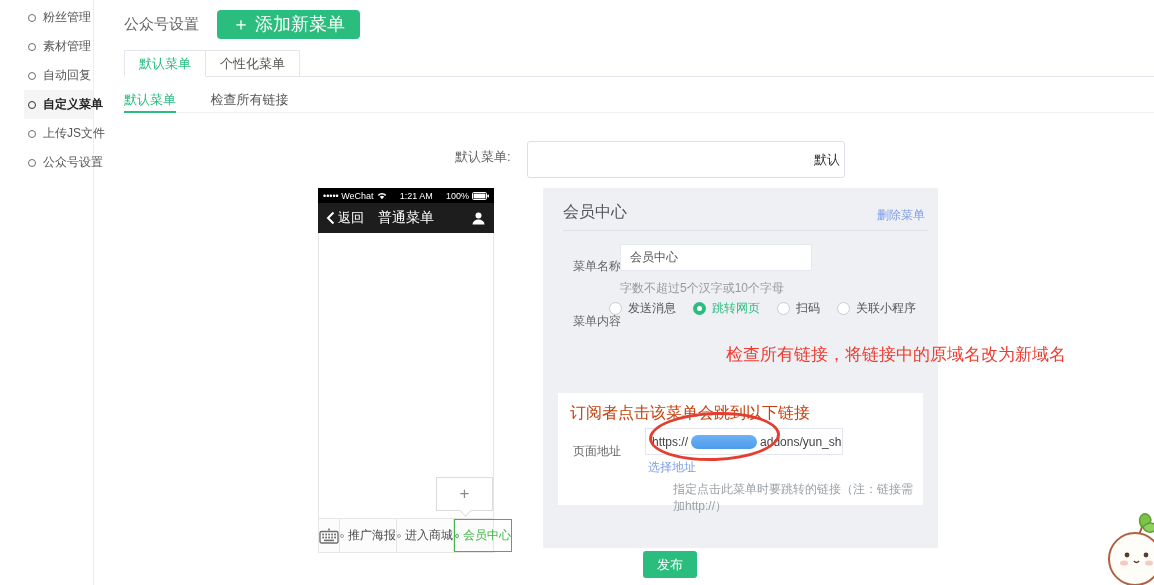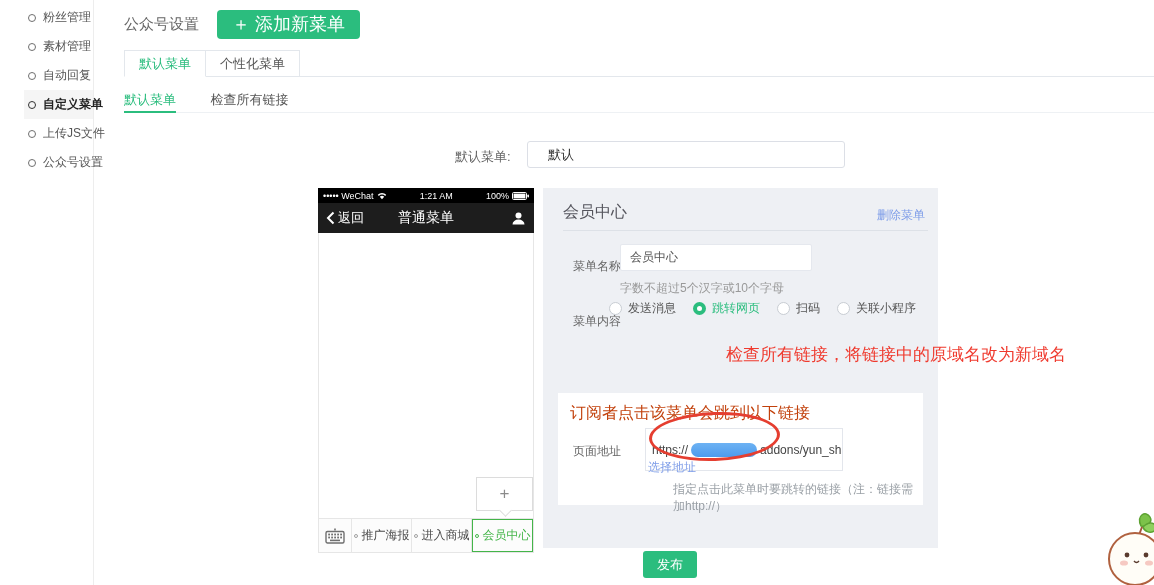--- a/index.html
+++ b/index.html
@@ -20,23 +20,23 @@
   
   .tabs1 { position:absolute; left:124px; right:0; top:50px; height:27px; border-bottom:1px solid #e3e7ec; }
   .tab1 { display:inline-block; height:27px; line-height:25px; padding:0 14px; border:1px solid #e3e7ec; background:#fff; font-size:13px; color:#555; cursor:pointer; vertical-align:top; }
   .tab1.active { color:#2bbd7e; border-bottom:1px solid #fff; }
   .tab1.next { border-left:none; }
   .tabs2 { position:absolute; left:124px; right:0; top:88px; height:25px; border-bottom:1px solid #eef1f4; }
   .tab2 { display:inline-block; margin-right:30px; font-size:13px; color:#555; line-height:23px; border-bottom:2px solid transparent; cursor:pointer; }
   .tab2.active { color:#2bbd7e; border-bottom-color:#2bbd7e; }
   
   .mg-label { position:absolute; left:455px; top:148px; font-size:13px; color:#666; }
-  .mg-input { position:absolute; left:527px; top:141px; width:318px; height:27px; border:1px solid #dcdfe6; border-radius:3px; padding:0 20px; font-size:13px; color:#333; outline:none; font-family:inherit; }
-  
-  .phone { position:absolute; left:318px; top:188px; width:216px; height:365px; }
+  .mg-input { position:absolute; left:527px; top:141px; width:318px; height:37px; border:1px solid #dcdfe6; border-radius:3px; padding:0 4px; font-size:13px; color:#333; outline:none; font-family:inherit;text-align:right; }
+  
+  .phone { position:absolute; left:318px; top:188px; width:176px; height:365px; }
   .p-status { height:15px; background:#000; color:#fff; font-size:9px; display:flex; align-items:center; justify-content:space-between; padding:0 5px; }
   .p-status .grp { display:flex; align-items:center; gap:3px; }
   .p-nav { position:relative; height:30px; background:#1d1d1d; color:#fff; display:flex; align-items:center; justify-content:space-between; padding:8px 8px; }
   .p-back { display:flex; align-items:center; gap:3px; font-size:13px; cursor:default; }
   .p-title { position:absolute; left:0; right:0; text-align:center; font-size:14px; pointer-events:none; }
   .p-body { position:absolute; top:45px; bottom:34px; left:0; right:0; background:#fff; border:1px solid #e6e6e6; border-top:none; }
   .plus-pop { position:absolute; bottom:42px; right:1px; width:57px; height:34px; background:#fff; border:1px solid #dcdcdc; color:#8a8a8a; font-size:17px; display:flex; align-items:center; justify-content:center; z-index:2; cursor:pointer; }
   .plus-pop::after { content:''; position:absolute; bottom:-5px; left:50%; margin-left:-4px; width:8px; height:8px; background:#fff; border-right:1px solid #dcdcdc; border-bottom:1px solid #dcdcdc; transform:rotate(45deg); }
   .p-menubar { position:absolute; bottom:0; left:0; right:0; height:35px; display:flex; border:1px solid #e6e6e6; background:#fcfcfc; }
   .kb-cell { width:33px; border-right:1px solid #e6e6e6; display:flex; align-items:center; justify-content:center; }
@@ -56,21 +56,21 @@
   .name-hint { position:absolute; left:77px; top:92px; font-size:12px; color:#999; }
   .content-label { position:absolute; left:30px; top:118px; }
   .radio-row { position:absolute; left:66px; top:112px; display:flex; align-items:center; }
   .radio-opt { display:flex; align-items:center; margin-right:17px; font-size:12px; color:#555; cursor:pointer; }
   .rc { width:13px; height:13px; border:1px solid #c8cdd3; border-radius:50%; background:#fff; margin-right:6px; flex-shrink:0; }
   .radio-opt.sel .rc { border:4px solid #2bbd7e; }
   .radio-opt.sel { color:#2bbd7e; }
   .link-box { position:absolute; left:15px; top:205px; width:365px; height:112px; background:#fff; }
   .lb-title { position:absolute; left:12px; top:10px; font-size:16px; color:#c2410c; }
   .lb-url-label { position:absolute; left:15px; top:43px; }
-  .url-input { position:absolute; left:87px; top:35px; width:198px; height:43px; background:#fff; border:1px solid #e3e6ec; display:flex; align-items:center; padding:0 6px; font-size:12px; color:#444; white-space:nowrap; overflow:hidden; }
+  .url-input { position:absolute; left:87px; top:35px; width:198px; height:27px; background:#fff; border:1px solid #e3e6ec; display:flex; align-items:center; padding:0 6px; font-size:12px; color:#444; white-space:nowrap; overflow:hidden; }
   .redact { display:inline-block; width:66px; height:14px; border-radius:7px; background:linear-gradient(180deg,#6db2f3,#4d9bed); margin:0 3px; flex-shrink:0; }
   .choose-link { position:absolute; left:90px; top:66px; font-size:12px; color:#7d9ce8; cursor:pointer; }
   .lb-hint { position:absolute; left:115px; top:88px; font-size:12px; color:#9aa0a6; }
   
   .red-note { position:absolute; left:726px; top:343px; font-size:17px; color:#ef3a2e; white-space:nowrap; z-index:4; }
   .red-ellipse { position:absolute; left:649px; top:412px; width:131px; height:49px; border:3px solid #e53e30; border-radius:50%; transform:rotate(-2deg); z-index:5; pointer-events:none; }
   .publish-btn { position:absolute; left:643px; top:551px; height:27px; padding:0 14px; background:#2bbd7e; color:#fff; border:none; border-radius:3px; font-size:13px; cursor:pointer; }
   .mascot { position:absolute; left:1103px; top:509px; width:62px; height:80px; cursor:pointer; }
 </style>
 </head>

